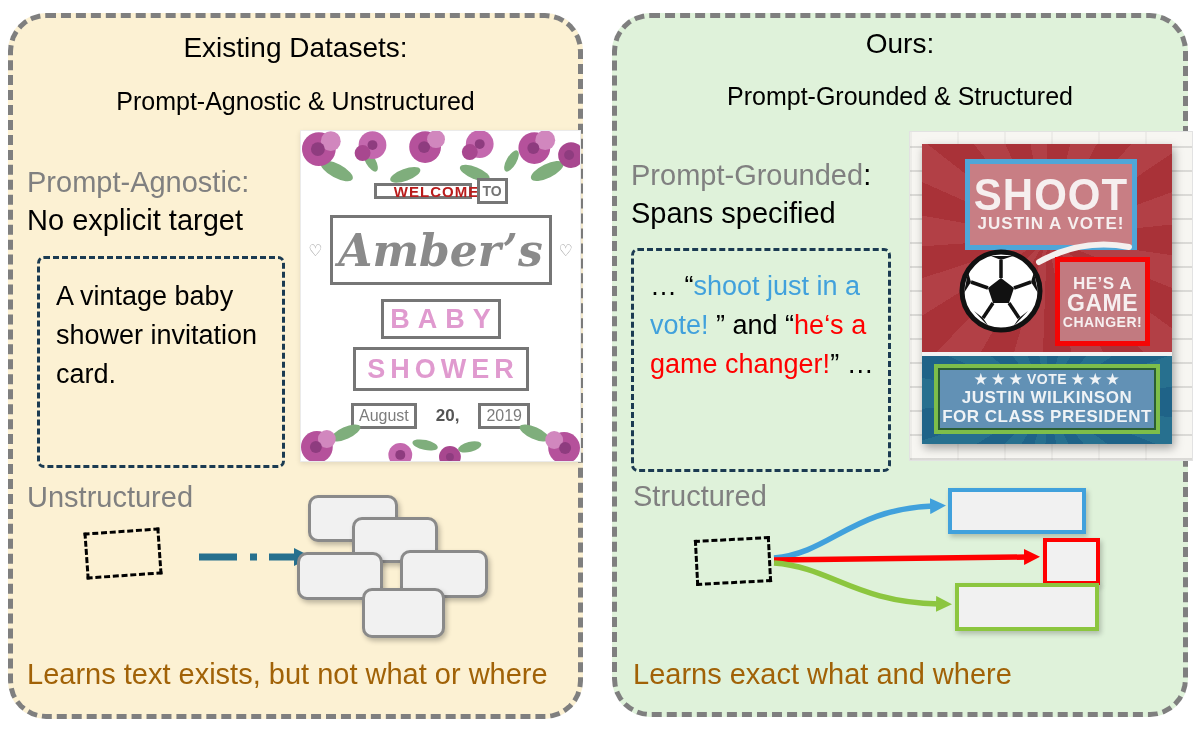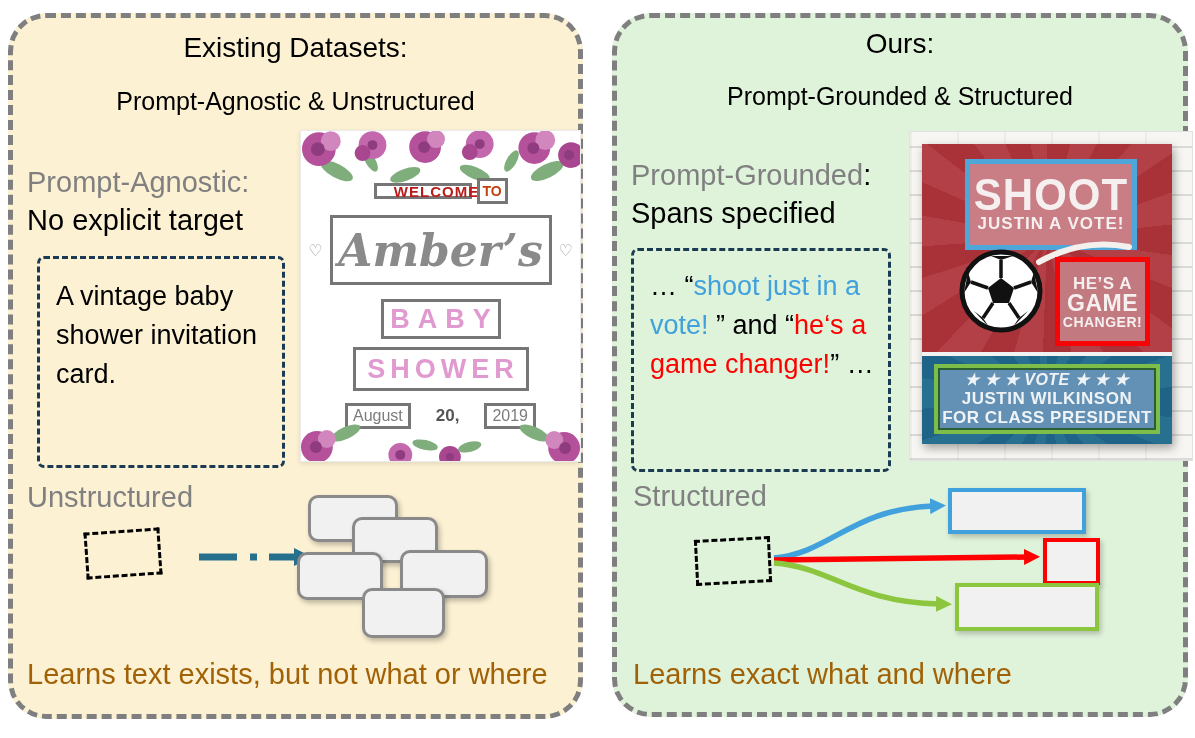--- a/index.html
+++ b/index.html
@@ -32,32 +32,32 @@
   
   .invite-card { position:absolute; left:287px; top:112px; width:281px; height:332px;
     background:#fff; border:1px solid #EBEBEB; box-shadow:0 2px 5px rgba(0,0,0,.10); overflow:hidden; }
   .card-deco { position:absolute; left:0; width:100%; }
   .card-row { position:absolute; left:0; width:100%; display:flex;
     justify-content:center; align-items:center; gap:5px; }
   .tbox { border:3px solid #767676; background:rgba(255,255,255,.75);
     display:flex; align-items:center; justify-content:center; }
   .welcome-box { width:98px; height:16px; font-size:15px; font-weight:bold;
     color:#b91c1c; letter-spacing:1px;padding-left:28px; }
-  .to-box { width:31px; height:26px; font-size:14px; font-weight:bold; color:#c2410c; }
+  .to-box { width:31px; height:26px; font-size:14px; font-weight:bold; color:#737373; }
   .amber-box { width:222px; height:70px; }
   .amber-name { font-family:"DejaVu Serif", serif; font-style:italic; font-weight:bold;
     font-size:44px; color:#8a8a8a; }
   .heart { color:#9b9b9b; font-size:16px; }
   .baby-box { width:120px; height:40px; }
   .baby-text { font-size:27px; font-weight:bold; letter-spacing:8px; color:#E09ACF;
     padding-left:8px; }
   .shower-box { width:176px; height:44px; }
   .date-box { border:3px solid #767676; background:rgba(255,255,255,.75);
     padding:1px 5px; font-size:16px; color:#7c7c7c; }
-  .date-day { font-size:17px; font-weight:bold; color:#555; margin:0 11px; }
+  .date-day { font-size:17px; font-weight:bold; color:#555; margin:0 5px; }
 
   
   .blob { position:absolute; background:#F1F1F1; border:3px solid #8a8a8a;
     border-radius:10px; box-shadow:2px 3px 5px rgba(0,0,0,.25); }
 
   
   .poster { position:absolute; left:292px; top:113px; width:284px; height:330px;
     background-color:#f7f6f2;
     background-image:
       repeating-linear-gradient(0deg, rgba(90,90,90,.18) 0 2px, transparent 2px 24px),
@@ -81,21 +81,21 @@
     align-items:center; justify-content:center; }
   .badge-red div { color:#F6EFEF; font-weight:bold; line-height:1.0; letter-spacing:.5px; }
   .badge-l1 { font-size:17px; } .badge-l2 { font-size:23px; } .badge-l3 { font-size:14px; }
   .ball { position:absolute; left:36px; top:104px; }
   .swoosh { position:absolute; left:112px; top:90px; }
   .vote-box { position:absolute; left:12px; top:8px; right:12px; bottom:10px;
     border:4px solid #7DBE4A; outline:2px solid #2B5E33; outline-offset:-6px;
     background:#6291B5; display:flex; flex-direction:column; align-items:center;
     justify-content:center; line-height:1.12; }
   .vote-box div { color:#EFF3F6; font-weight:bold; letter-spacing:.5px; }
-  .vote-l1 { font-size:16px;font-style:italic; } .vote-l2 { font-size:17px; } .vote-l3 { font-size:17px; }
+  .vote-l1 { font-size:14px; } .vote-l2 { font-size:17px; } .vote-l3 { font-size:17px; }
 
   
   .target { position:absolute; background:#F1F1F1; box-shadow:2px 3px 5px rgba(0,0,0,.22); }
   .target.blue  { border:4px solid #41A1DC; }
   .target.red   { border:4px solid #FF0000; }
   .target.green { border:4px solid #8CC63F; }
 
   svg { position:absolute; overflow:visible; }
 </style>
 </head>

